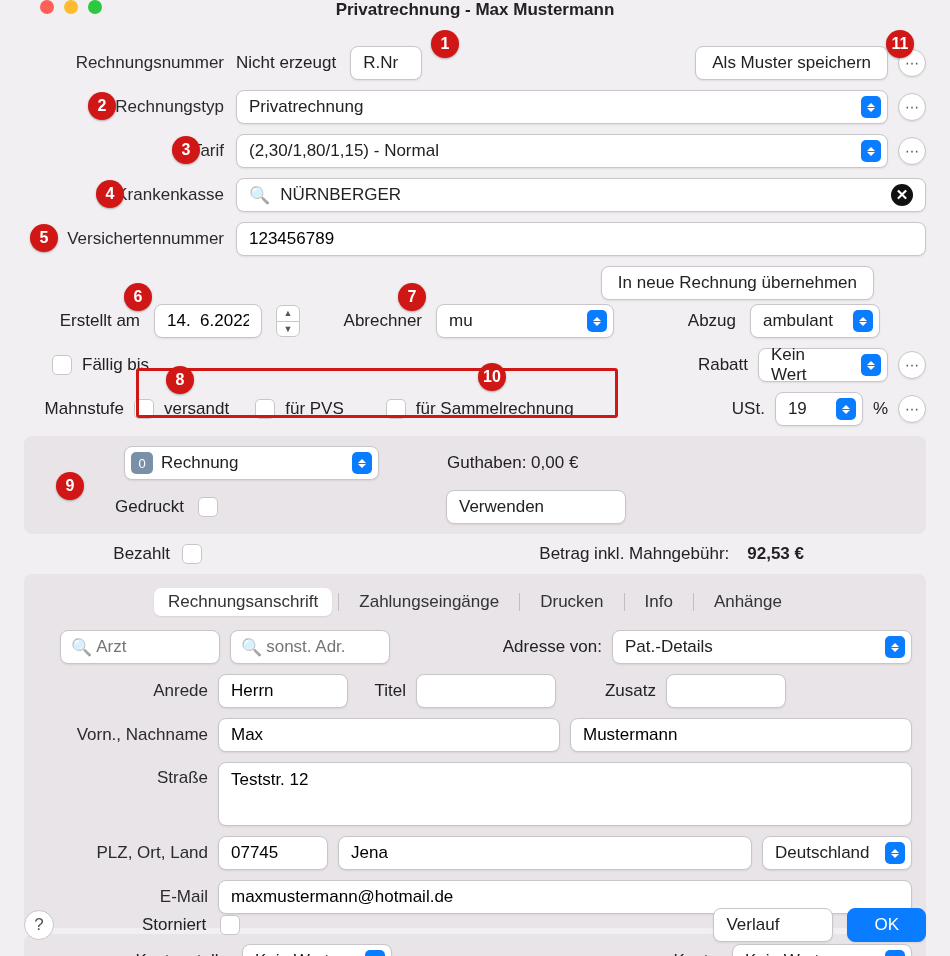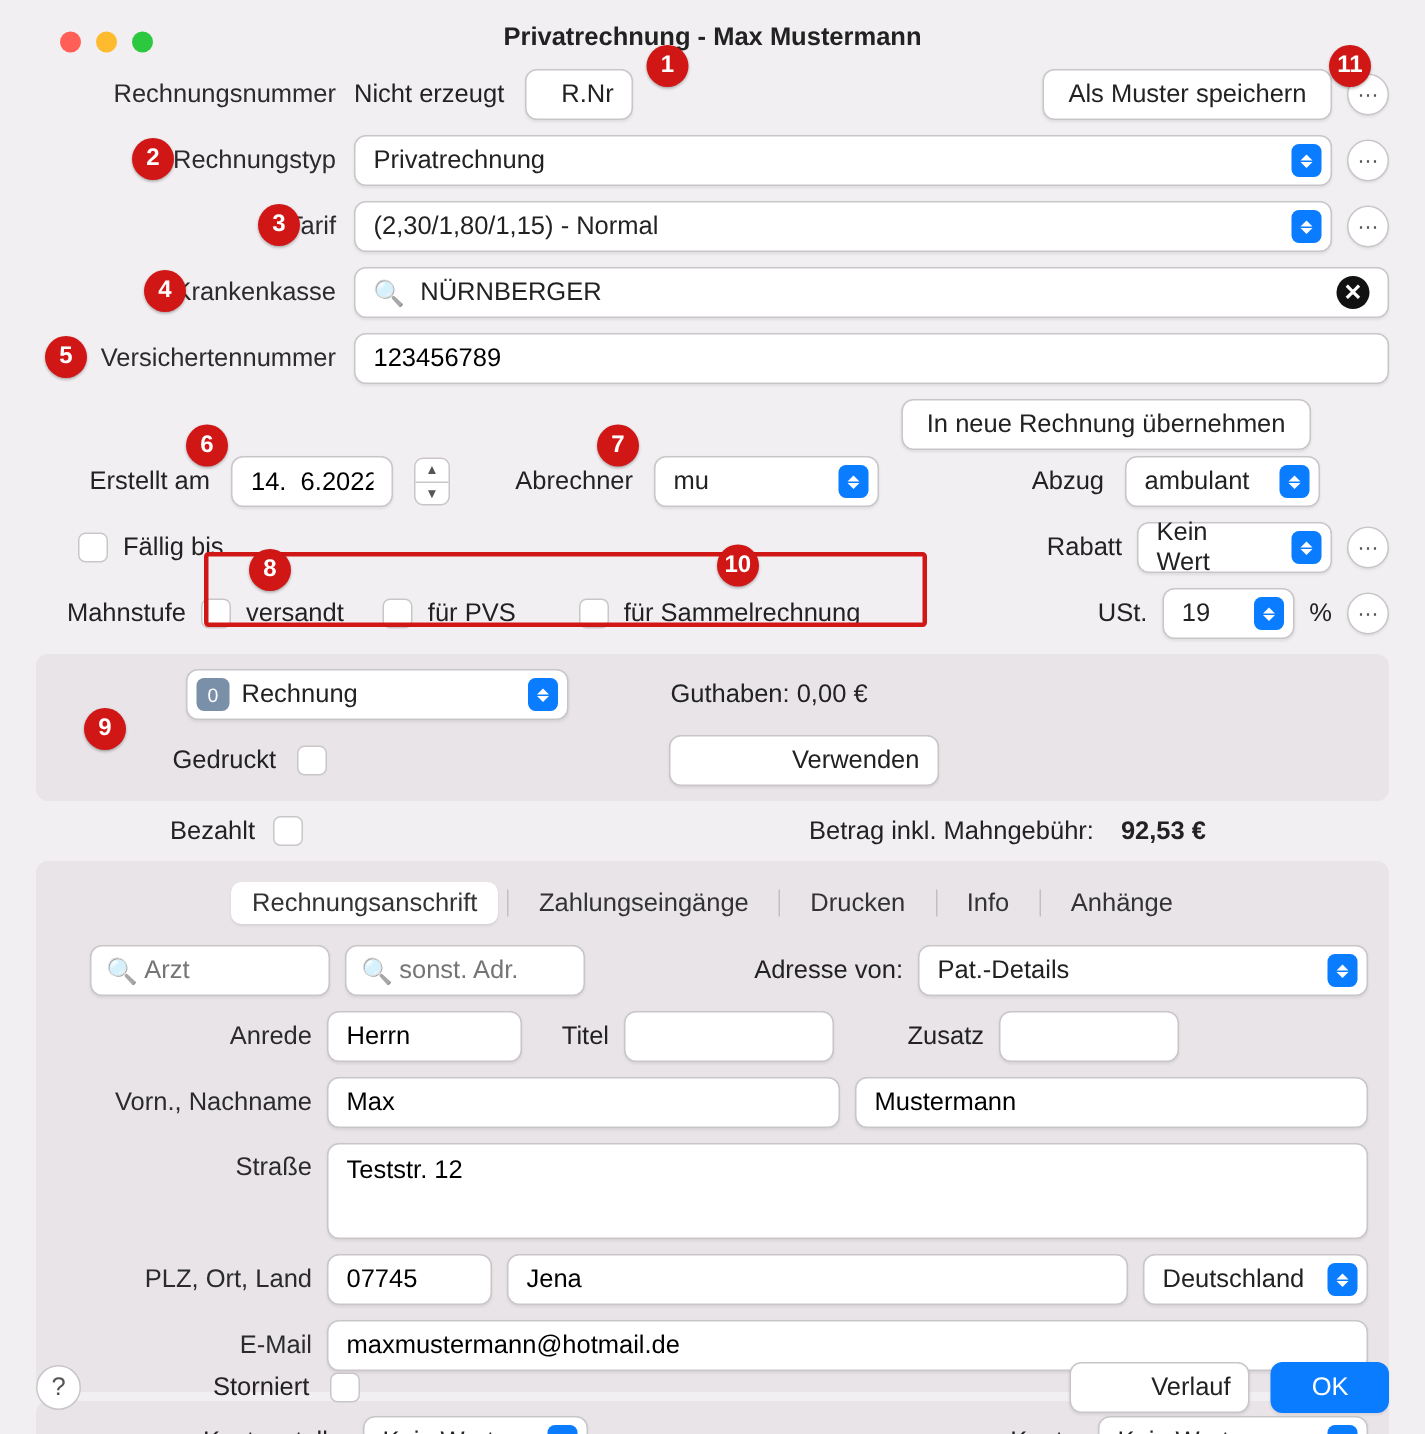--- a/index.html
+++ b/index.html
@@ -18,42 +18,42 @@
   html,body{margin:0;padding:0;}
   body{
     width:950px;height:956px;
     background:var(--bg);
     font-family:-apple-system,"Helvetica Neue",Arial,sans-serif;
     font-size:17px;color:var(--text);
     position:relative;overflow:hidden;
   }
   
   .titlebar{
-    height:36px;display:flex;align-items:flex-end;
+    height:36px;display:flex;align-items:flex-start;
     position:relative;border-bottom:1px solid transparent;padding-left:22px;
   }
   .traffic{display:flex;gap:10px;margin-left:18px;}
   .dot{width:14px;height:14px;border-radius:50%;}
   .dot.red{background:#ff5f57;}
   .dot.yellow{background:#febb2d;}
   .dot.green{background:#2bc840;}
   .title{position:absolute;left:0;right:0;text-align:center;font-weight:700;}
 
   .content{padding:10px 24px 0 24px;}
 
   .row{display:flex;align-items:center;margin-bottom:10px;gap:12px;position:relative;}
   .lab{width:200px;text-align:right;color:var(--label);}
   .cell{display:flex;align-items:center;gap:10px;flex:1;position:relative;}
 
   .btn, .input, .select, .field{
     background:var(--white);border:1px solid var(--border);
     border-radius:8px;height:34px;display:flex;align-items:center;
     padding:0 12px;box-shadow:var(--shadow);
   }
-  .btn{cursor:pointer;user-select:none;justify-content:flex-end;font-size:17px;}
+  .btn{cursor:pointer;user-select:none;justify-content:flex-start;font-size:17px;}
   .btn.primary{background:var(--blue);color:#fff;border-color:var(--blue);padding:0 26px;}
   .input{padding:0 10px;}
   .input input{border:none;outline:none;background:transparent;font-size:17px;width:100%;}
   .field{flex:1;}
   .select{position:relative;flex:1;padding-right:42px;}
   .select.fixed{flex:none;}
   .select .caret{
     position:absolute;right:6px;top:50%;transform:translateY(-50%);
     width:20px;height:22px;border-radius:5px;background:var(--blue);
     display:flex;flex-direction:column;align-items:center;justify-content:center;gap:1px;
@@ -202,21 +202,21 @@
       </div>
     <div class="stepper">
         <div>▲</div>
         <div>▼</div>
       </div>
 
     <div style="width:108px;text-align:right;position:relative;">
       <div class="badge" style="right:-4px;top:-28px;">7</div>
       <span>Abrechner</span>
     </div>
-    <div class="select fixed" style="width:150px">
+    <div class="select fixed" style="width:178px">
       <span>mu</span>
         <div class="caret"></div>
     </div>
 
     <div style="flex:1"></div>
     <span>Abzug</span>
     <div class="select fixed" style="width:130px">
       <span>ambulant</span>
         <div class="caret"></div>
     </div>

